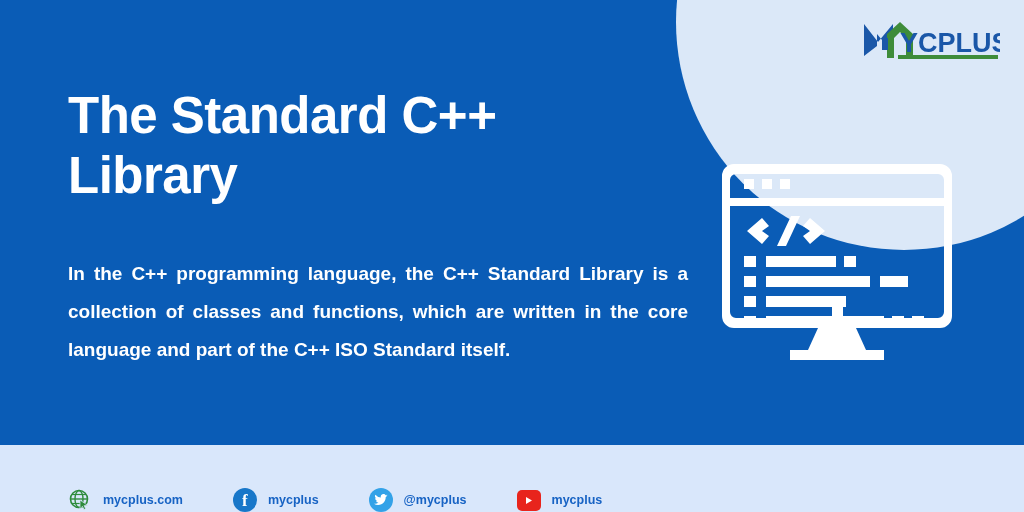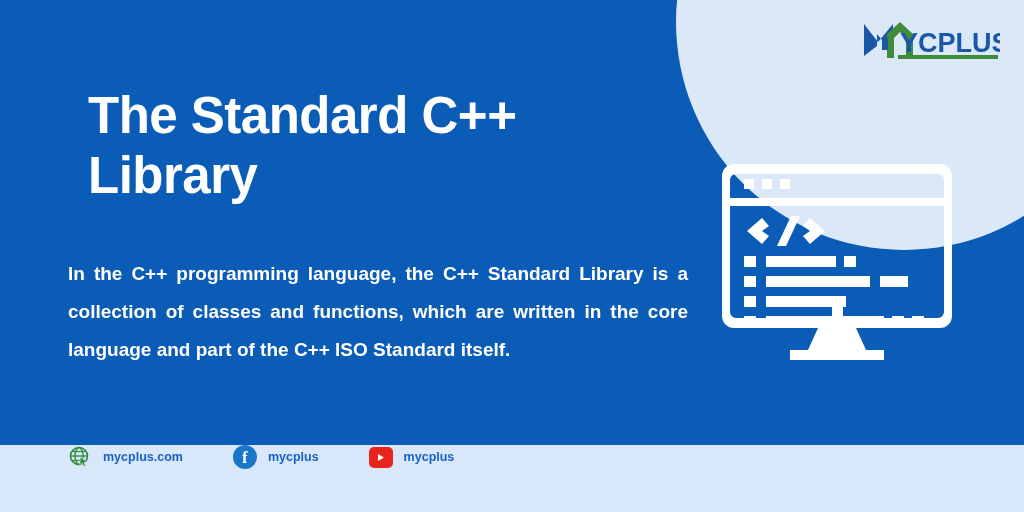--- a/index.html
+++ b/index.html
@@ -43,21 +43,20 @@
     position:absolute;
     left:68px;
     top:86px;
     width:600px;
     z-index:4;
     color:#ffffff;
     font-size:51px;
     line-height:1.18;
     font-weight:bold;
     letter-spacing:-0.5px;
-    margin-left:20px;
   }
 
   
   .desc {
     position:absolute;
     left:68px;
     top:255px;
     width:620px;
     z-index:4;
     color:#ffffff;
@@ -80,21 +79,21 @@
 
   
   .footer {
     position:absolute;
     left:0; bottom:0;
     width:1024px;
     height:67px;
     background:#D9E7FB;
     z-index:6;
     display:flex;
-    align-items:flex-start;
+    align-items:flex-end;
     padding-left:68px;
   }
   .social {
     display:flex;
     align-items:center;
     margin-right:50px;
   }
   .social .ico {
     width:24px; height:24px;
     display:flex; align-items:center; justify-content:center;
@@ -210,20 +209,30 @@
       <span class="lbl">mycplus.com</span>
     </div>
 
     <div class="social">
       <span class="ico">
         <span class="fb-circle">f</span>
       </span>
       <span class="lbl">mycplus</span>
     </div>
 
+    <div class="social">
+      <span class="ico">
+        <span class="tw-circle">
+          <svg width="14" height="12" viewBox="0 0 14 12">
+            <path d="M13.6 1.6a5.4 5.4 0 0 1-1.5.4 2.7 2.7 0 0 0 1.2-1.5 5.4 5.4 0 0 1-1.7.65A2.68 2.68 0 0 0 6.9 3.6a7.6 7.6 0 0 1-5.5-2.8 2.68 2.68 0 0 0 .83 3.58 2.65 2.65 0 0 1-1.2-.33v.03a2.68 2.68 0 0 0 2.15 2.63 2.7 2.7 0 0 1-1.2.05 2.68 2.68 0 0 0 2.5 1.86A5.38 5.38 0 0 1 0 9.73a7.59 7.59 0 0 0 4.1 1.2c4.93 0 7.63-4.08 7.63-7.62v-.35a5.44 5.44 0 0 0 1.87-1.36z" fill="#ffffff"></path>
+          </svg>
+        </span>
+      </span>
+      <span class="lbl">@mycplus</span>
+    </div>
 
     <div class="social">
       <span class="ico">
         <span class="yt-box">
           <svg width="11" height="11" viewBox="0 0 11 11">
             <path d="M3 2 L9 5.5 L3 9 Z" fill="#ffffff"></path>
           </svg>
         </span>
       </span>
       <span class="lbl">mycplus</span>

